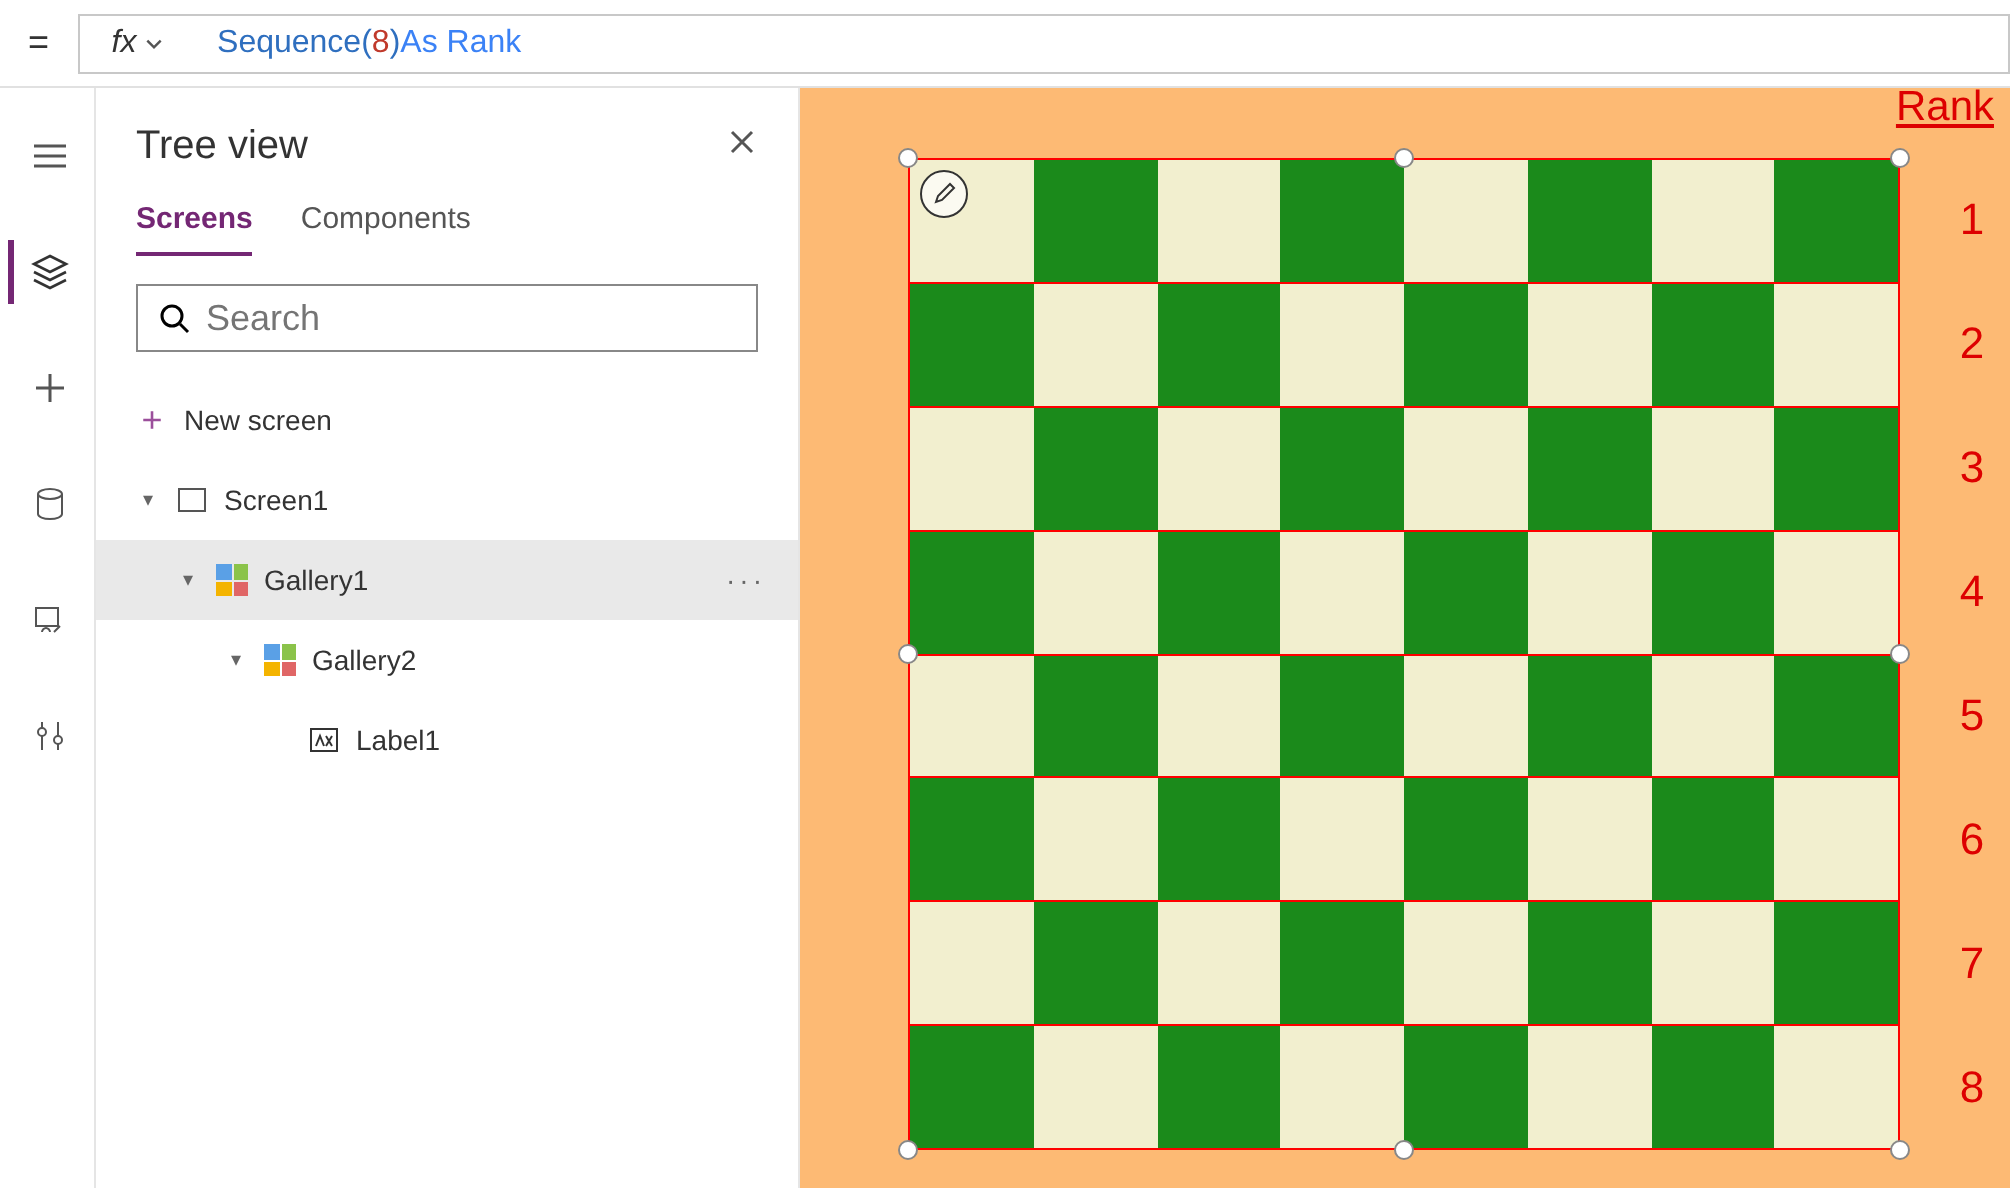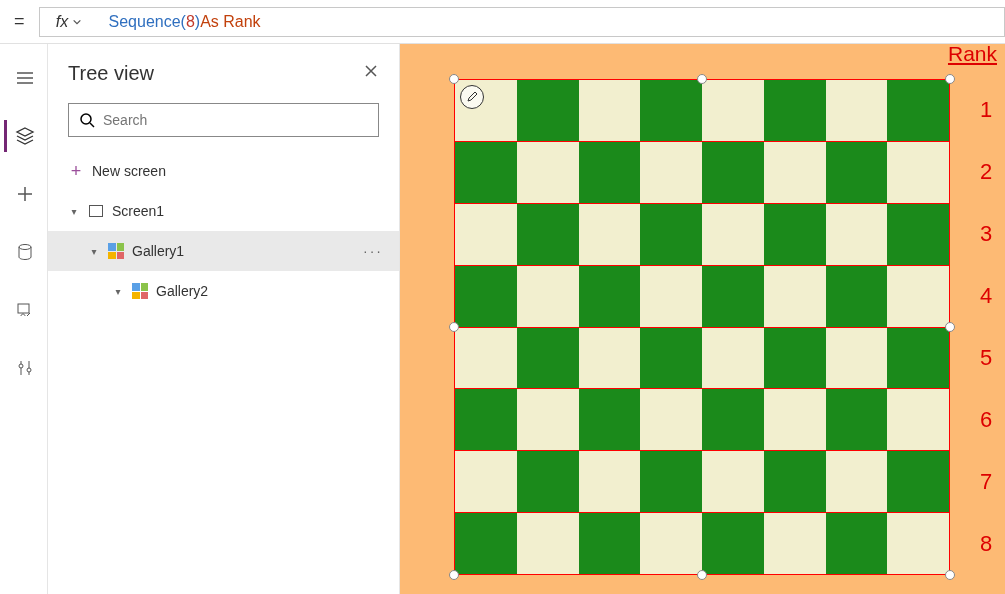--- a/index.html
+++ b/index.html
@@ -6,42 +6,42 @@
   body { width: 1005px; height: 594px; overflow: hidden; background: #fff; position: relative; }
 
   
   .formula-bar { height: 44px; display: flex; align-items: center; border-bottom: 1px solid #e1e1e1; background: #fff; }
   .prop-dropdown { width: 220px; height: 30px; margin-left: 40px; border: 1px solid #c8c8c8; display: flex; align-items: center; padding: 0 10px; font-size: 14px; color: #333; justify-content: space-between; }
   .equals { margin: 0 14px; font-size: 18px; color: #333; }
   .fx-box { width: 60px; height: 30px; border: 1px solid #c8c8c8; border-right: none; display: flex; align-items: center; justify-content: center; font-style: italic; font-size: 16px; color: #333; }
   .formula-input { height: 30px; flex: 1; border: 1px solid #c8c8c8; border-left: none; display: flex; align-items: center; padding: 0 10px; font-family: Consolas, monospace; font-size: 16px; }
   .tok-blue { color: #2f6fbf; }
   .tok-num { color: #c0392b; }
-  .tok-plain { color: #c2410c; }
+  .tok-plain { color: #3b82f6; }
 
   
   .main { display: flex; height: 550px; }
 
   
   .left-rail { width: 48px; border-right: 1px solid #e5e5e5; padding-top: 18px; display: flex; flex-direction: column; align-items: center; gap: 26px; }
   .rail-btn { width: 40px; height: 32px; display: flex; align-items: center; justify-content: center; color: #555; border-left: 3px solid transparent; }
   .rail-btn.active { border-left: 3px solid #742774; color: #333; }
   .rail-btn svg { width: 20px; height: 20px; }
 
   
   .tree-panel { width: 352px; border-right: 1px solid #e5e5e5; display: flex; flex-direction: column; }
   .tree-header { display: flex; align-items: center; justify-content: space-between; padding: 18px 20px 4px 20px; gap: 12px; }
   .tree-title { font-size: 20px; color: #333; }
   .tree-close { font-size: 18px; color: #555; cursor: pointer; }
   .tree-tabs { display: flex; gap: 24px; padding: 12px 20px 0 20px; font-size: 15px; color: #555; }
   .tree-tab { padding-bottom: 8px; cursor: pointer; }
   .tree-tab.active { color: #742774; border-bottom: 2px solid #742774; font-weight: 600; }
   .search-wrap { padding: 14px 20px; }
   .search-box { border: 1px solid #888; height: 34px; display: flex; align-items: center; padding: 0 10px; gap: 8px; }
-  .search-box input { border: none; outline: none; flex: 1; font-size: 14px; }
+  .search-box input { border: none; outline: none; flex: 1; font-size: 18px; }
   .search-icon-svg { width: 16px; height: 16px; stroke: #a85aa8; }
 
   .tree-list { flex: 1; overflow: auto; font-size: 14px; color: #333; }
   .tree-row { display: flex; align-items: center; height: 40px; padding: 0 16px 0 20px; gap: 8px; position: relative; }
   .tree-row.selected { background: #e9e9e9; }
   .chev { width: 12px; display: inline-flex; justify-content: center; color: #666; font-size: 10px; }
   .new-plus { color: #9b4f9b; font-size: 18px; width: 16px; text-align: center; }
   .row-more { margin-left: auto; letter-spacing: 2px; color: #666; }
 
   
@@ -128,20 +128,24 @@
 
   <div class="tree-panel">
     <div class="tree-header">
       <div class="tree-title">Tree view</div>
       <div class="tree-close">
         <svg width="16" height="16" viewBox="0 0 16 16">
             <path d="M3 3l10 10M13 3L3 13" stroke="#555" stroke-width="1.5"></path>
           </svg>
       </div>
     </div>
+    <div class="tree-tabs">
+      <div class="tree-tab active">Screens</div>
+      <div class="tree-tab">Components</div>
+    </div>
     <div class="search-wrap">
       <div class="search-box">
         <svg class="search-icon-svg" viewBox="0 0 16 16">
             <circle cx="7" cy="7" r="5" stroke="currentColor" fill="none" stroke-width="1.5"></circle>
             <path d="M11 11l4 4" stroke="currentColor" stroke-width="1.5"></path>
           </svg>
         <input placeholder="Search" style="">
       </div>
     </div>
     <div class="tree-list">
@@ -169,20 +173,27 @@
       </div>
       <div class="tree-row hover" style="padding-left:64px">
         <span class="chev">▾</span>
         <span class="ic-gallery">
             <span></span>
             <span></span>
             <span></span>
             <span></span>
           </span>
         <span>Gallery2</span>
+      </div>
+      <div class="tree-row hover" style="padding-left:106px">
+        <svg class="ic-label" viewBox="0 0 16 16">
+            <rect x="1.5" y="2.5" width="13" height="11" stroke="currentColor" fill="none"></rect>
+            <path d="M4 11l2-5 2 5M9 6l3 5M12 6l-3 5" stroke="currentColor" fill="none" stroke-width="1"></path>
+          </svg>
+        <span>Label1</span>
       </div>
     </div>
   </div>
 
   <div class="canvas">
     <div class="rank-label">Rank</div>
     <div class="board-wrap">
       <div class="board" id="board">
         <div class="edit-badge">
           <svg viewBox="0 0 12 12">

